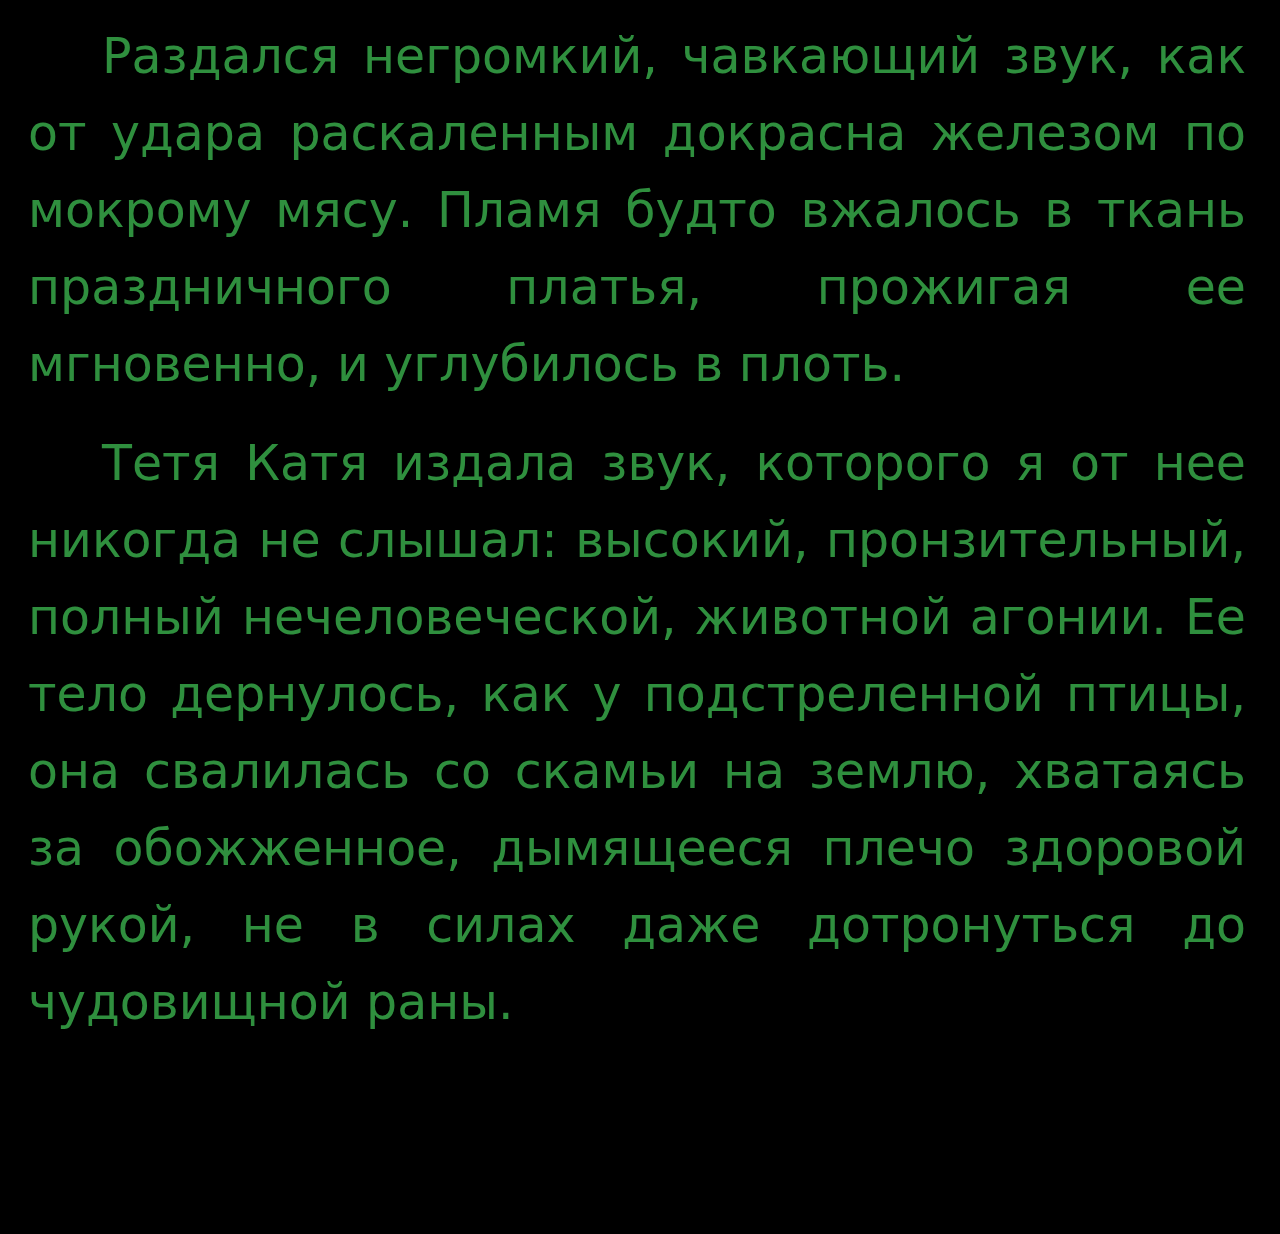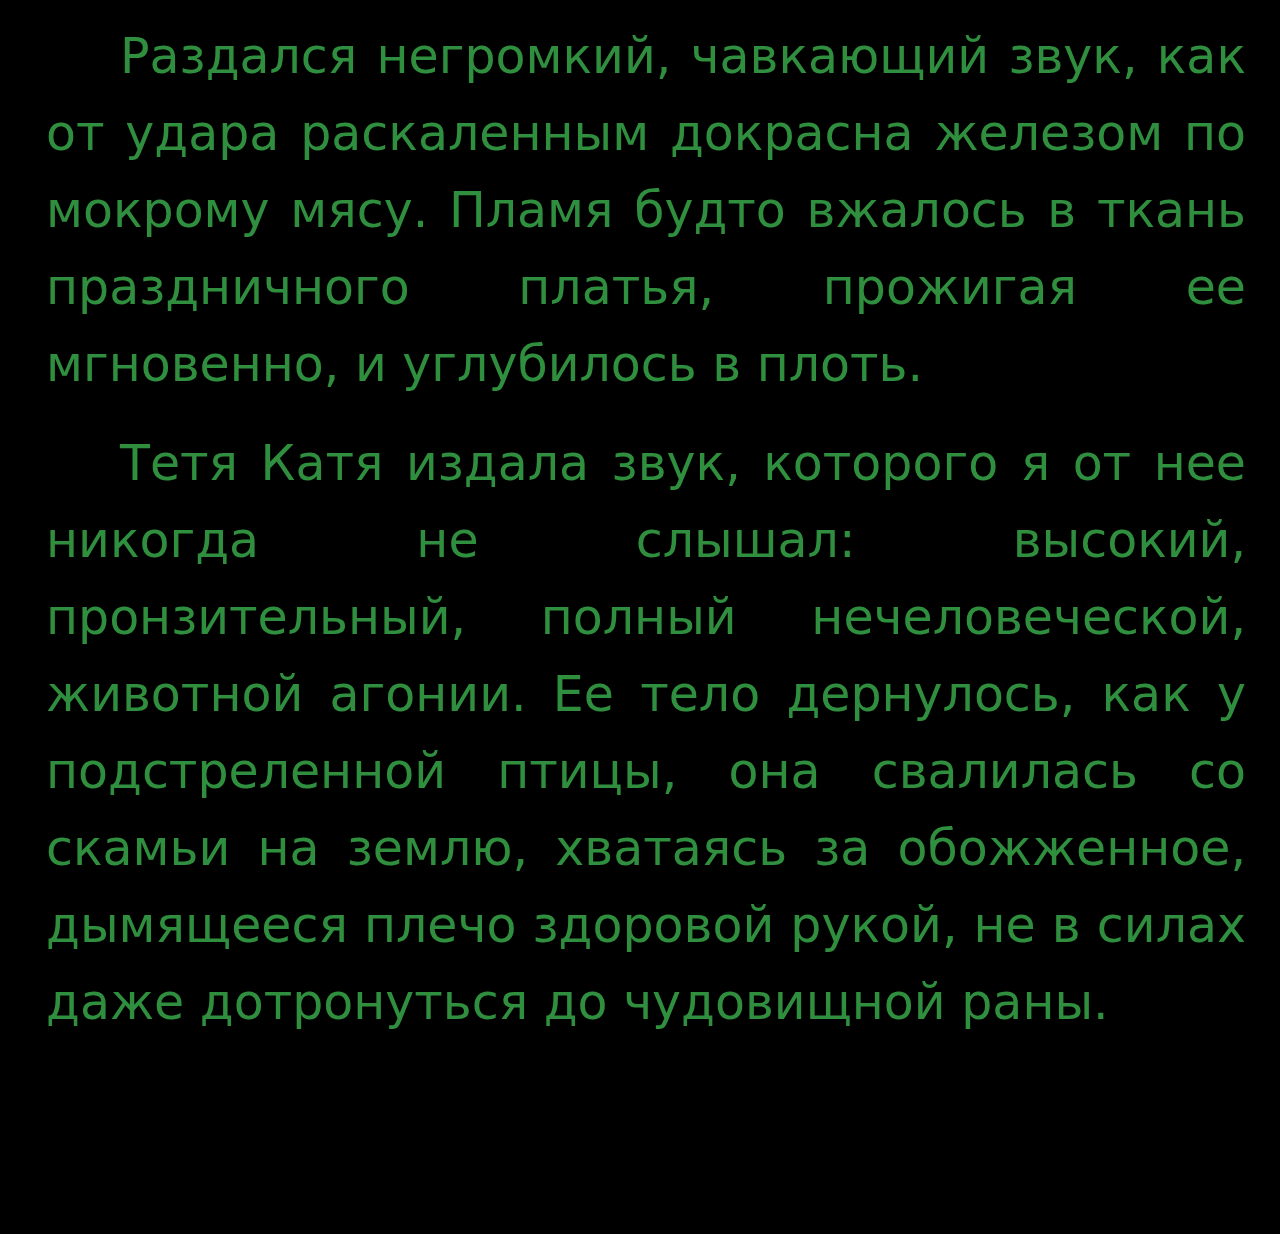--- a/index.html
+++ b/index.html
@@ -9,21 +9,21 @@
     width: 1280px;
   }
   body {
     font-family: "DejaVu Sans", sans-serif;
   }
   .page {
     width: 1280px;
     min-height: 1234px;
     background: #000000;
     box-sizing: border-box;
-    padding: 18px 34px 0 46px;
+    padding: 18px 34px 0 28px;
     overflow: hidden;
   }
   .reader-text {
     color: #2f8f3e;
     font-family: "DejaVu Sans", sans-serif;
     font-size: 49px;
     line-height: 77px;
     text-align: justify;
     text-justify: inter-word;
     letter-spacing: 0px;

